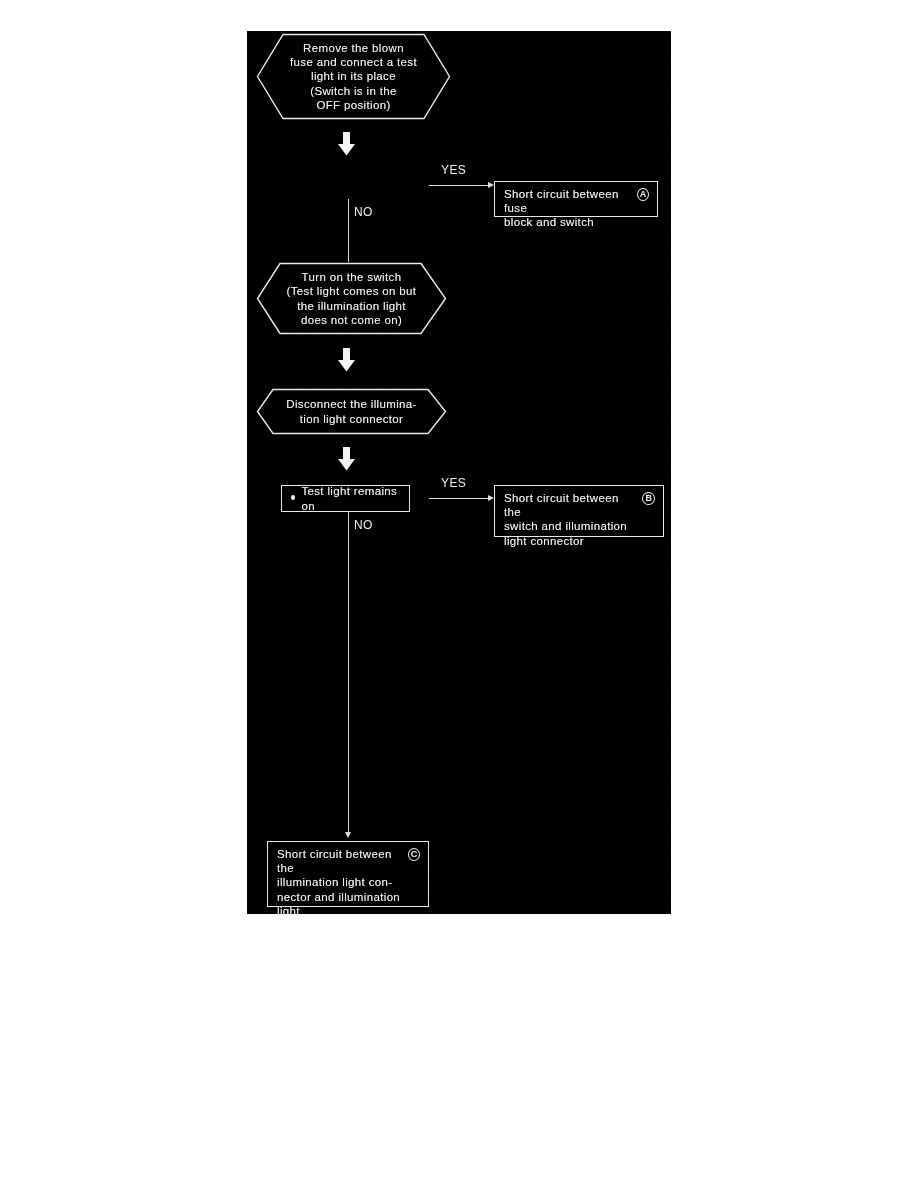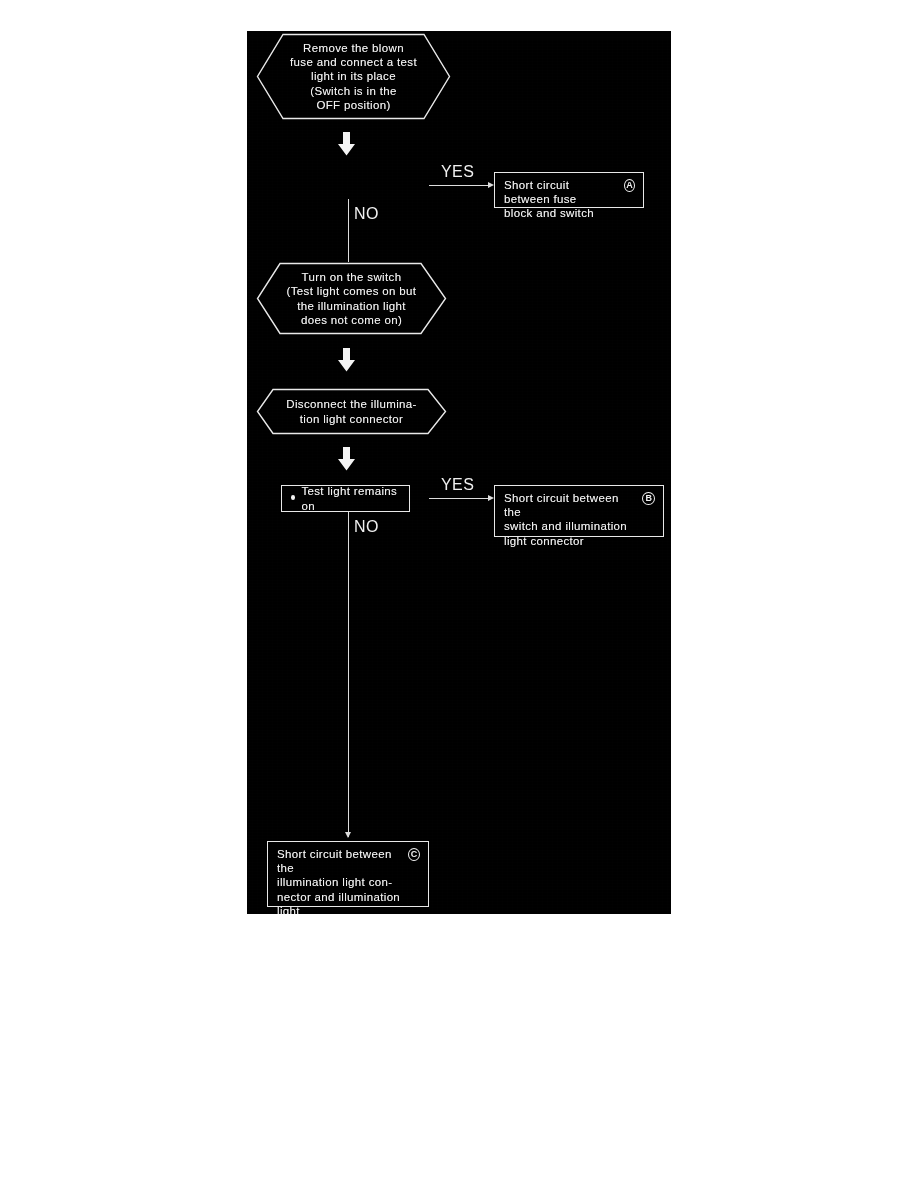--- a/index.html
+++ b/index.html
@@ -160,21 +160,21 @@
     width: 0; height: 0;
     border-left: 3.4px solid transparent;
     border-right: 3.4px solid transparent;
     border-top: 6px solid #dddddd;
   }
 
   
   .branch-label {
     position: absolute;
     color: #f0f0f0;
-    font-size: 16px;
+    font-size: 12px;
     letter-spacing: .4px;
   }
 </style>
 </head>
 <body>
 
 <div id="scan-canvas">
 
   <div id="diagram-plate">
 
@@ -198,21 +198,21 @@
     </div>
 
 
     <div class="hline" style="left:182px; top:154px; width:59px;"></div>
     <div class="arrow-head-right" style="left:241px; top:151px;"></div>
     <div class="branch-label" style="left:194px; top:132px;">YES</div>
 
     <div class="vline" style="left:100.5px; top:168px; height:63px;"></div>
     <div class="branch-label" style="left:107px; top:174px;">NO</div>
 
-    <div class="rect result" style="left:247px; top:141px; width:150px; height:36px;">
+    <div class="rect result" style="left:247px; top:150px; width:164px; height:36px;">
       <div class="rect-label">
         <span class="node-text">Short circuit between fuse
 block and switch</span>
           <span class="circ-letter">A</span>
       </div>
     </div>
 
     <div class="hex" style="left:9px; top:231px; width:191px; height:73px;">
       <div class="hex-shape">
         <svg width="191" height="73" viewBox="0 0 191 73">

